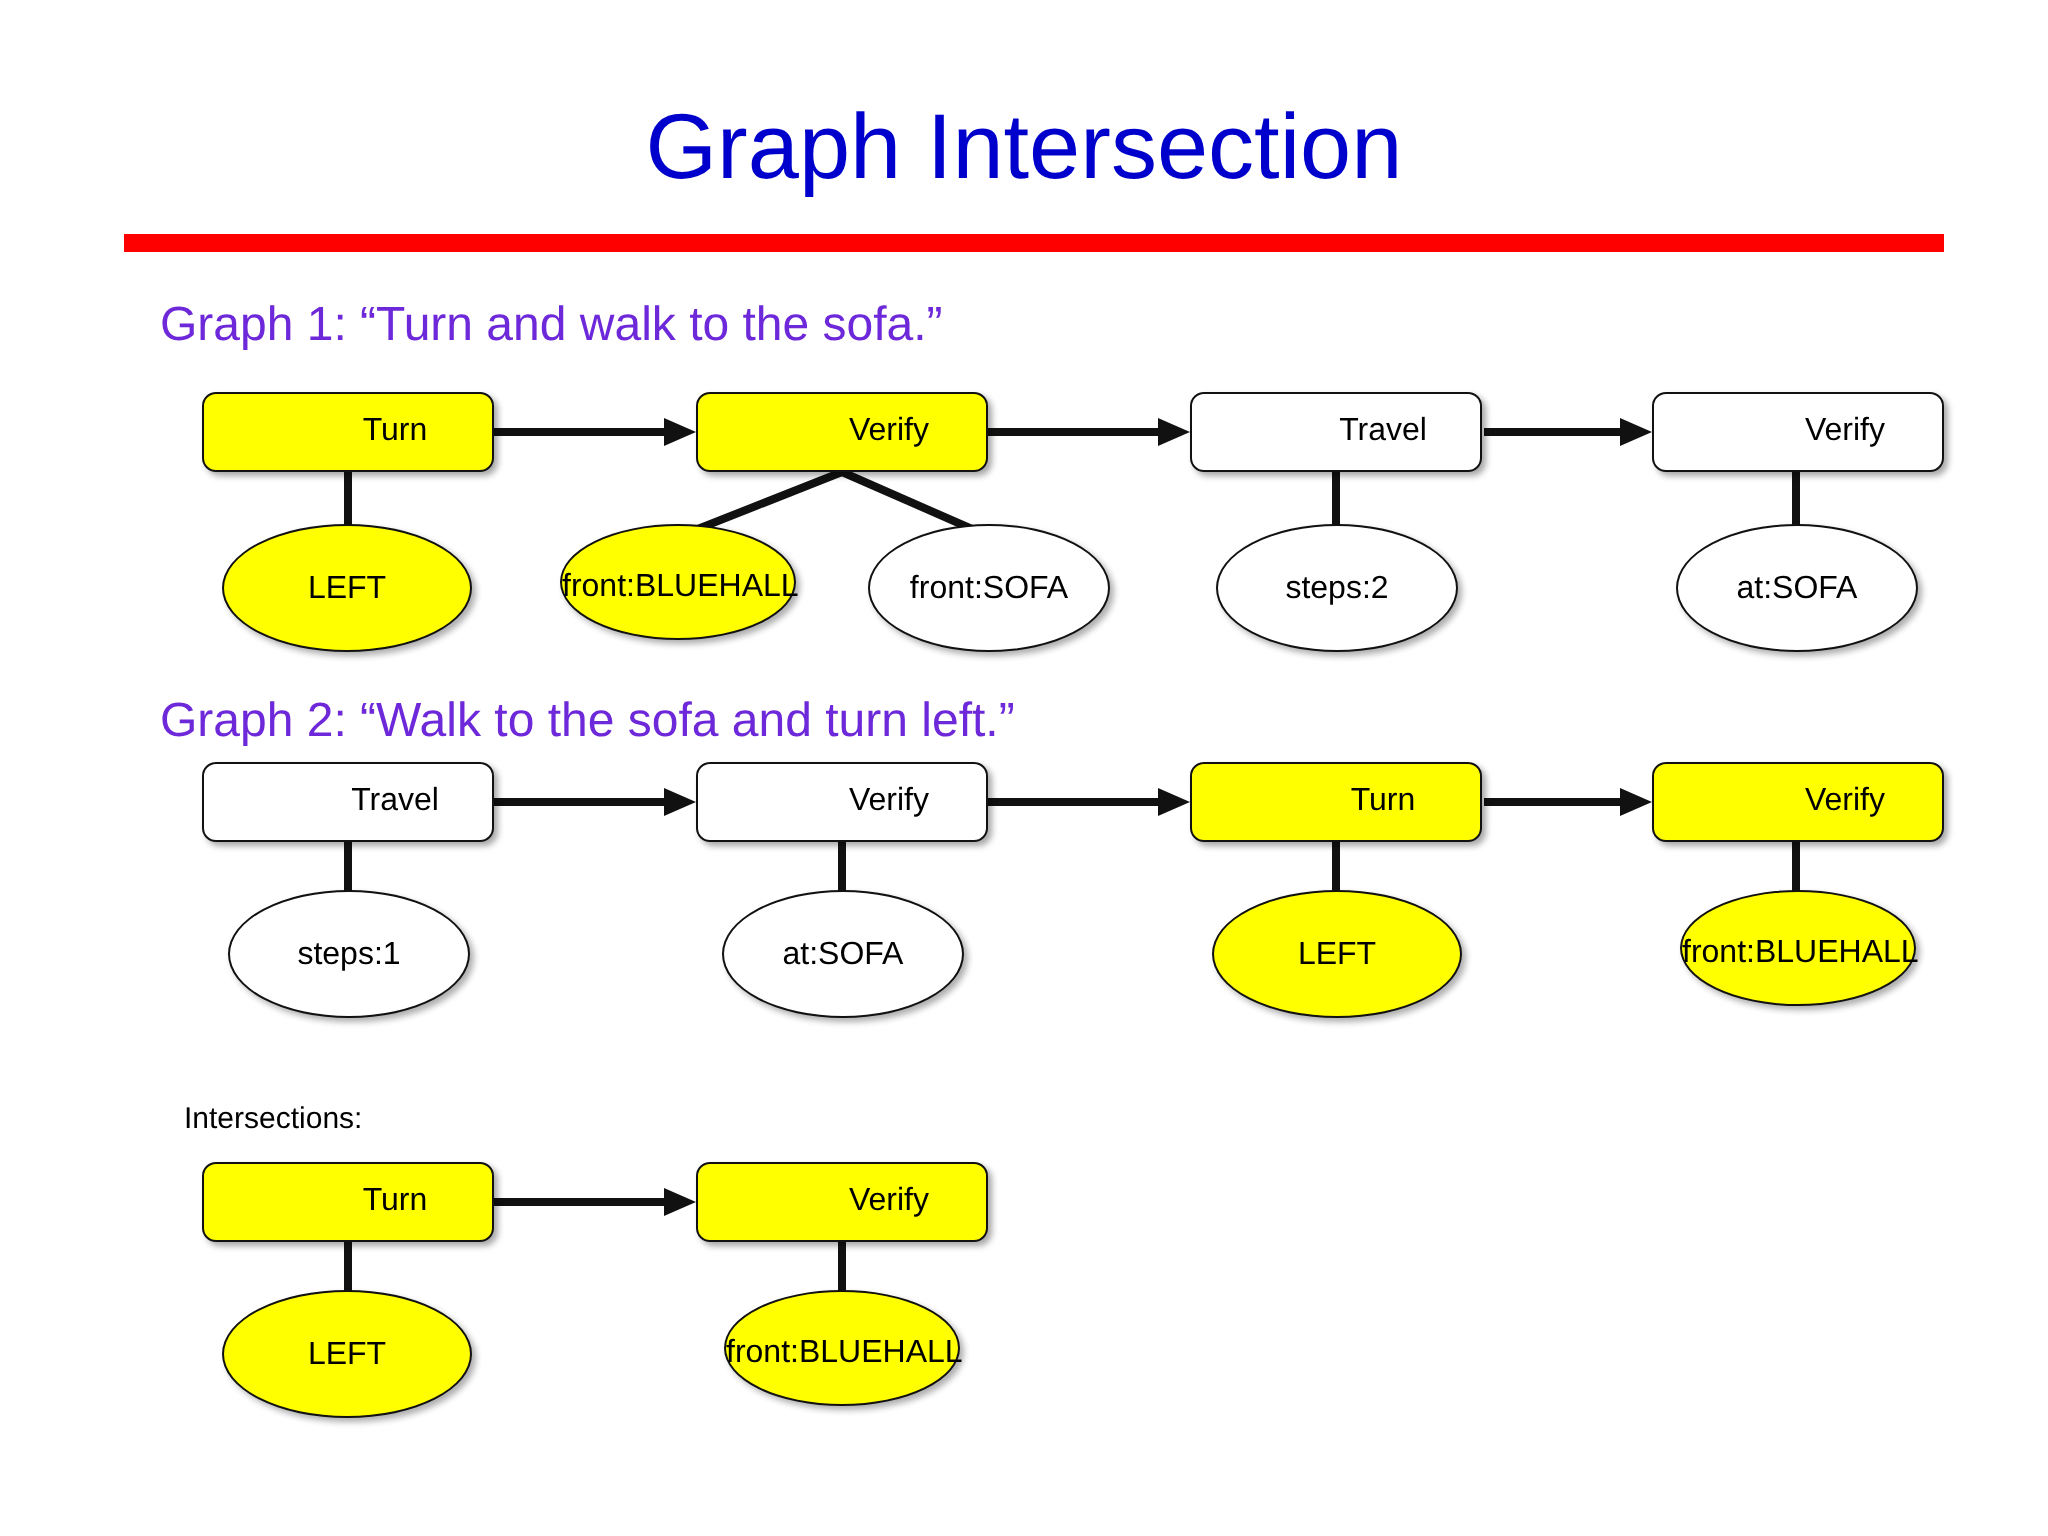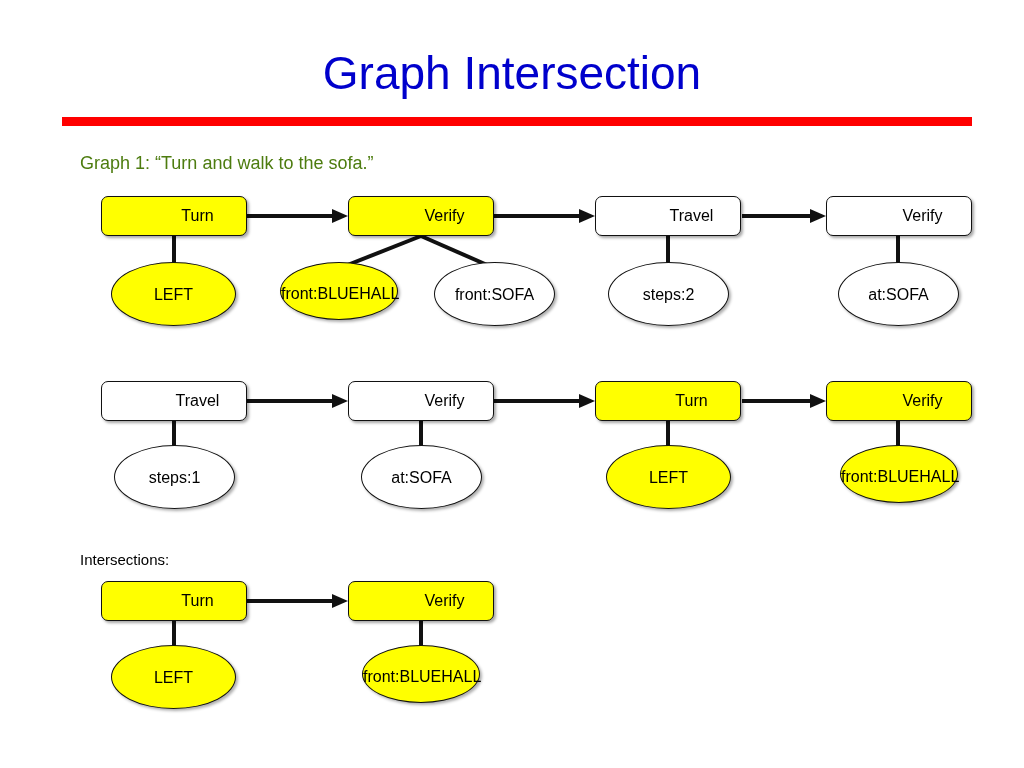--- a/index.html
+++ b/index.html
@@ -40,23 +40,23 @@
     left: 62px;
     top: 117px;
     width: 910px;
     height: 9px;
     background: #FF0000;
   }
 
   
   .section-label {
     position: absolute;
-    font-size: 18px;
+    font-size: 24px;
     line-height: 22px;
-    color: #4d7c0f;
+    color: #6d28d9;
     white-space: nowrap;
   }
   .section-label.plain {
     color: #000000;
     font-size: 15px;
   }
 
   
   .edges {
     position: absolute;
@@ -156,20 +156,21 @@
   </div>
   <div class="node-ellipse" style="left:608px; top:262px; width:121px; height:64px;">
     <span class="ln">steps:</span>
     <span class="ln">2</span>
   </div>
   <div class="node-ellipse" style="left:838px; top:262px; width:121px; height:64px;">
     <span class="ln">at:</span>
     <span class="ln">SOFA</span>
   </div>
 
+  <div class="section-label" style="left:80px; top:350px;">Graph 2: “Walk to the sofa and turn left.”</div>
 
   <svg class="edges">
     <line x1="247" y1="401" x2="336" y2="401" stroke="#111" stroke-width="4"></line>
     <polygon points="348,401 332,394 332,408" fill="#111"></polygon>
     <line x1="494" y1="401" x2="583" y2="401" stroke="#111" stroke-width="4"></line>
     <polygon points="595,401 579,394 579,408" fill="#111"></polygon>
     <line x1="742" y1="401" x2="814" y2="401" stroke="#111" stroke-width="4"></line>
     <polygon points="826,401 810,394 810,408" fill="#111"></polygon>
     <line x1="174" y1="421" x2="174" y2="450" stroke="#111" stroke-width="4"></line>
     <line x1="421" y1="421" x2="421" y2="450" stroke="#111" stroke-width="4"></line>
@@ -200,21 +201,21 @@
   </div>
   <div class="node-ellipse hl" style="left:606px; top:445px; width:125px; height:64px;">
     <span class="ln">LEFT</span>
   </div>
   <div class="node-ellipse hl three" style="left:840px; top:445px; width:118px; height:58px;">
     <span class="ln">front:</span>
     <span class="ln">BLUE</span>
     <span class="ln">HALL</span>
   </div>
 
-  <div class="section-label plain" style="left:80px; top:549px;">Intersections:</div>
+  <div class="section-label plain" style="left:92px; top:549px;">Intersections:</div>
 
   <svg class="edges">
     <line x1="247" y1="601" x2="336" y2="601" stroke="#111" stroke-width="4"></line>
     <polygon points="348,601 332,594 332,608" fill="#111"></polygon>
     <line x1="174" y1="621" x2="174" y2="650" stroke="#111" stroke-width="4"></line>
     <line x1="421" y1="621" x2="421" y2="650" stroke="#111" stroke-width="4"></line>
   </svg>
 
   <div class="node-box hl" style="left:101px; top:581px; width:146px; height:40px;">
     <span>Turn</span>

